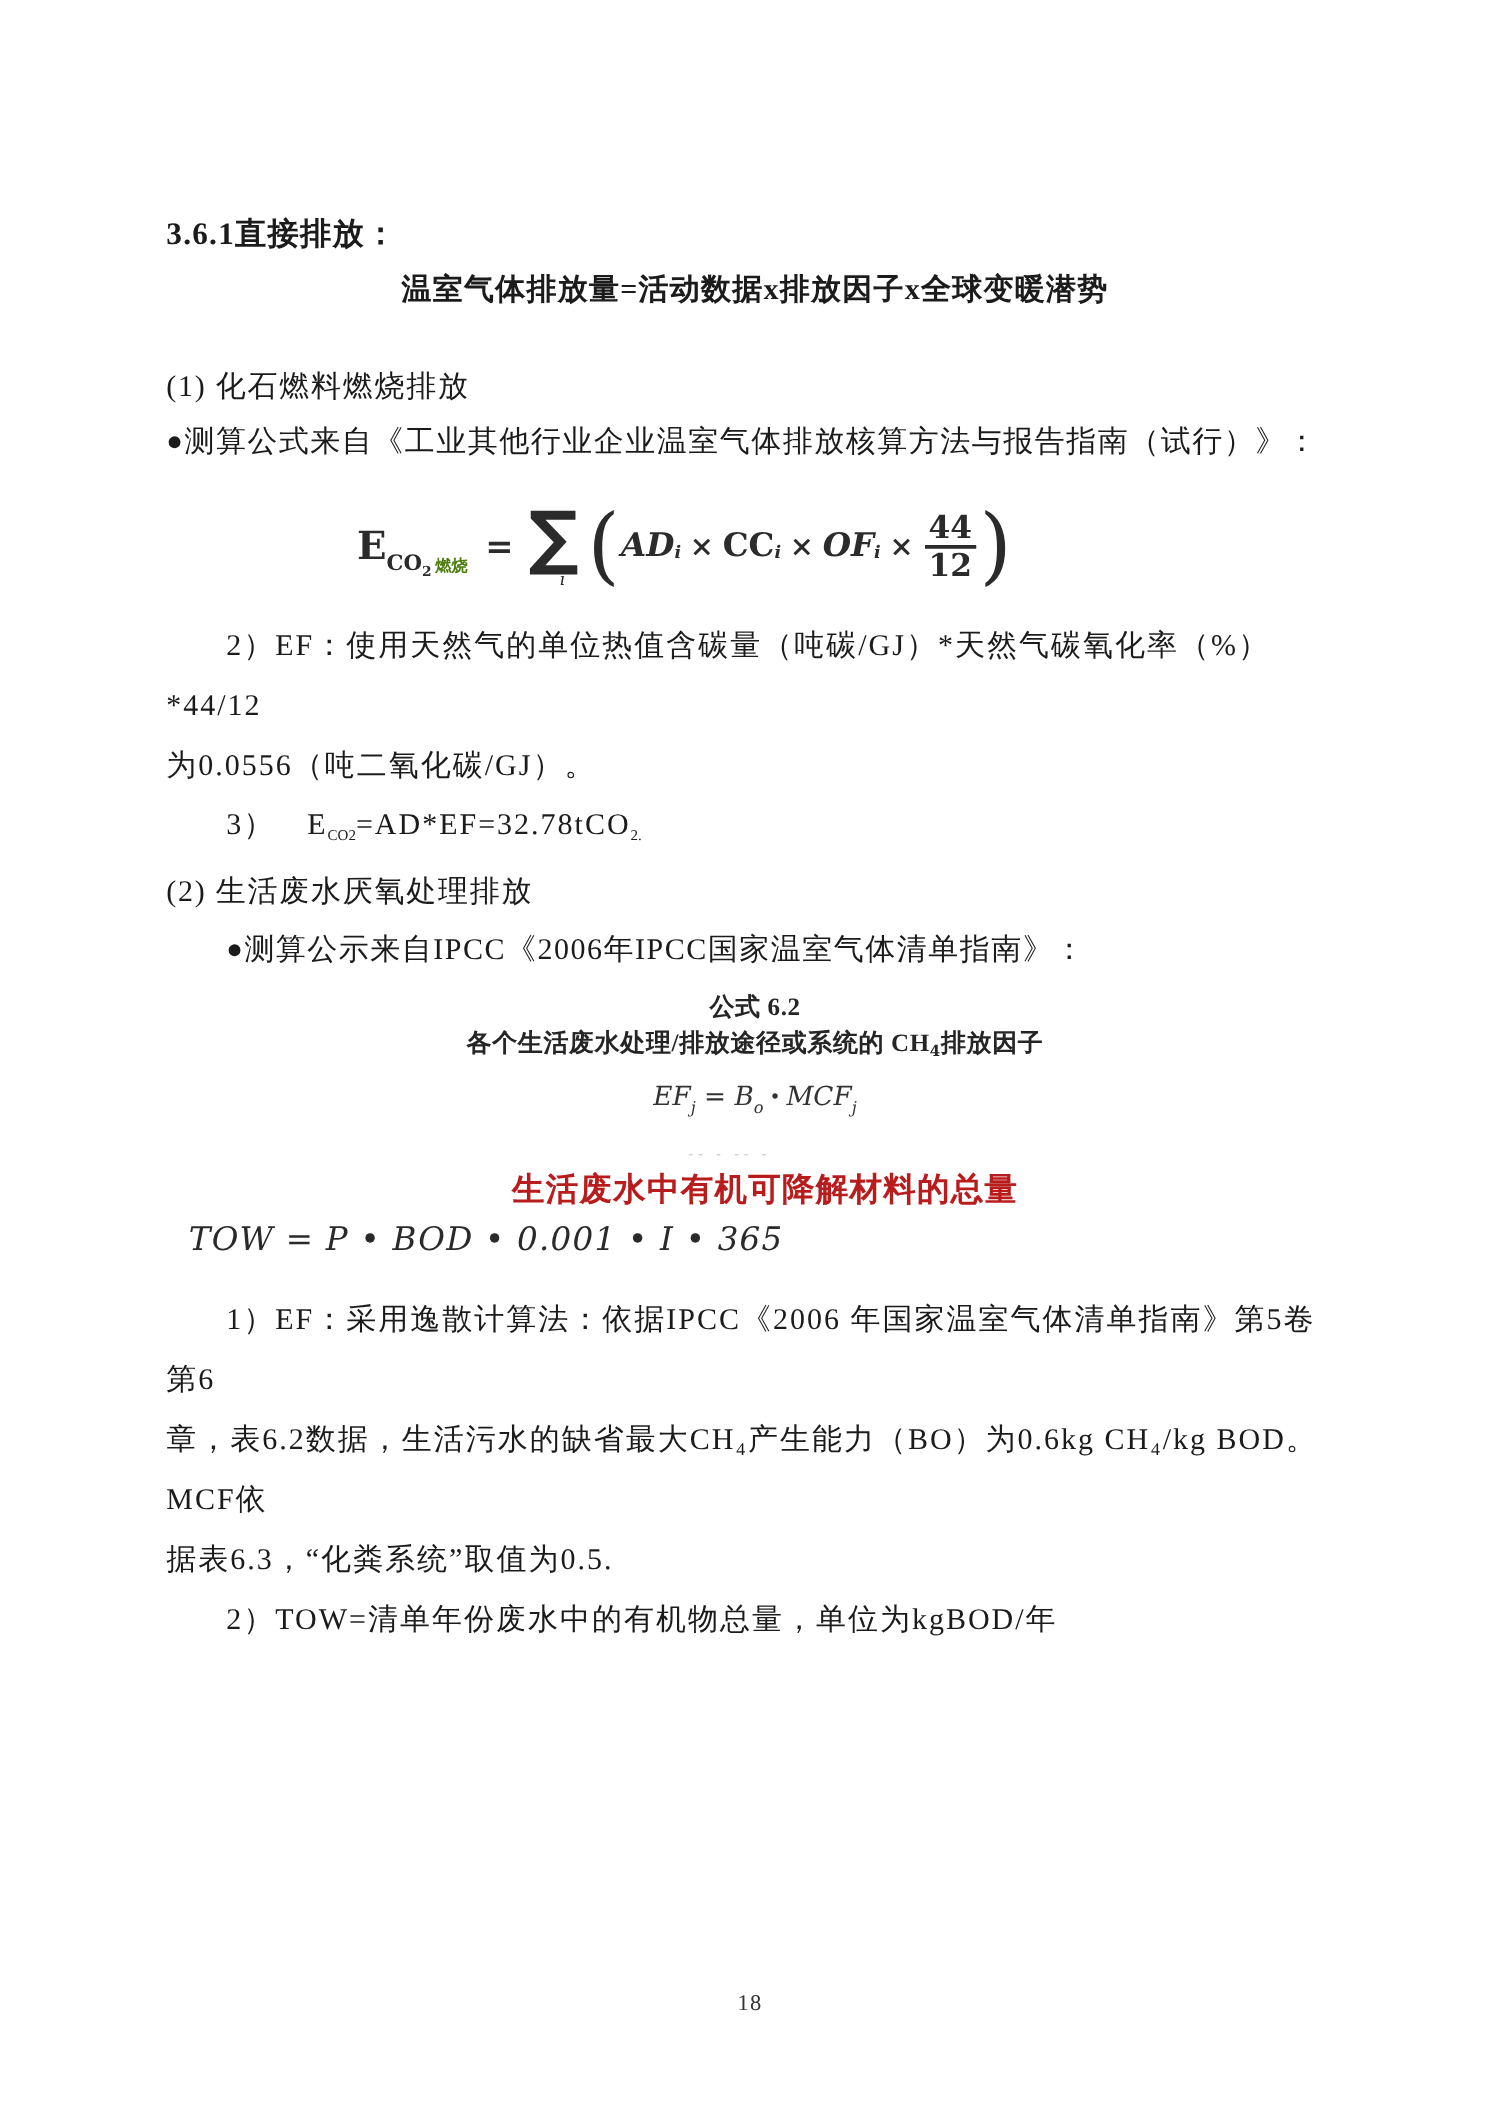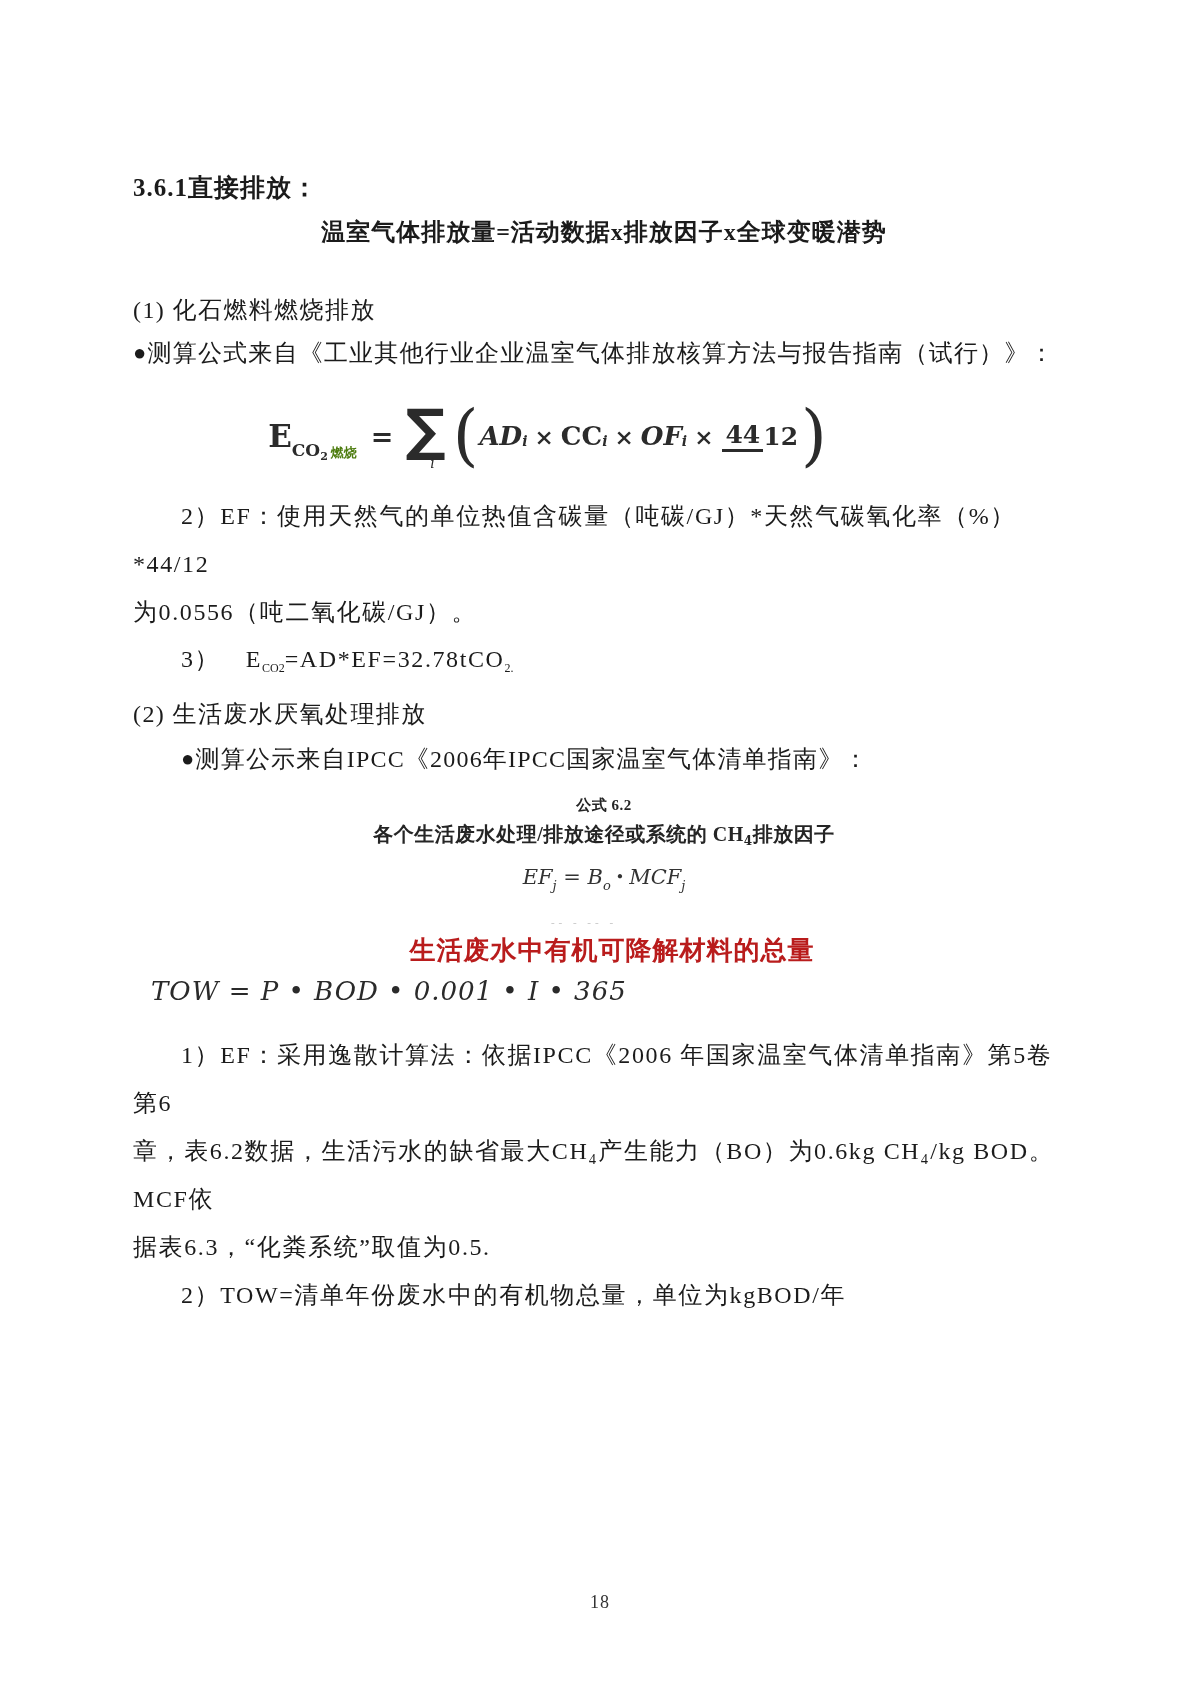--- a/index.html
+++ b/index.html
@@ -42,29 +42,29 @@
   .f-eq { font-size:27px; margin:0 12px 0 14px; font-weight:600; }
   .sigma-wrap { display:inline-flex; flex-direction:column; align-items:center; margin-right:6px; }
   .sigma { font-family:"DejaVu Sans",sans-serif; font-size:56px; line-height:52px; font-weight:600; }
   .sigma-sub { font-size:14px; font-style:italic; line-height:10px; margin-top:2px; padding-left:14px; }
   .paren { font-size:66px; font-weight:400; line-height:58px; transform:scaleY(1.02); margin:0 1px; }
   .term { display:inline-flex; align-items:center; font-weight:600; }
   .tb { font-size:26px; line-height:1; font-style:italic; }
   .tb.up { font-style:normal; }
   .ts { font-size:14px; font-style:italic; transform:translateY(5px); }
   .times { font-size:23px; margin:0 7px; font-weight:600; }
-  .frac { display:inline-flex; flex-direction:row; align-items:center; font-size:25px;
+  .frac { display:inline-flex; flex-direction:column; align-items:center; font-size:25px;
           font-weight:700; line-height:1.08; margin:0 2px; }
   .frac .num { padding:0 3px 1px; border-bottom:3px solid #2b2b2b; }
 
   .para-block { margin-top:24px; }
   .para-e { line-height:46px; }
   .sub-s { font-size:12px; vertical-align:-5px; letter-spacing:0; }
 
-  .eq62-title { margin-top:10px; text-align:center; font-weight:700; font-size:15px;
+  .eq62-title { margin-top:10px; text-align:center; font-weight:700; font-size:20px;
                 line-height:28px; color:#252525; letter-spacing:.5px; }
   .eq62-sub { text-align:center; font-weight:700; font-size:20px; line-height:30px;
               color:#252525; letter-spacing:.5px; }
   .eq62-sub .ch4 { font-family:"DejaVu Serif",serif; font-size:12px; vertical-align:-4px; }
   .formula-ef { margin-top:4px; text-align:center; font-family:"DejaVu Serif",serif;
                 font-style:italic; font-size:21px; line-height:34px; color:#333; }
   .formula-ef .fsub { font-size:13px; vertical-align:-6px; }
   .formula-ef .fdot { font-style:normal; font-size:15px; vertical-align:2px; }
 
   .faded { margin-top:12px; text-align:center; line-height:14px; font-size:11px;

